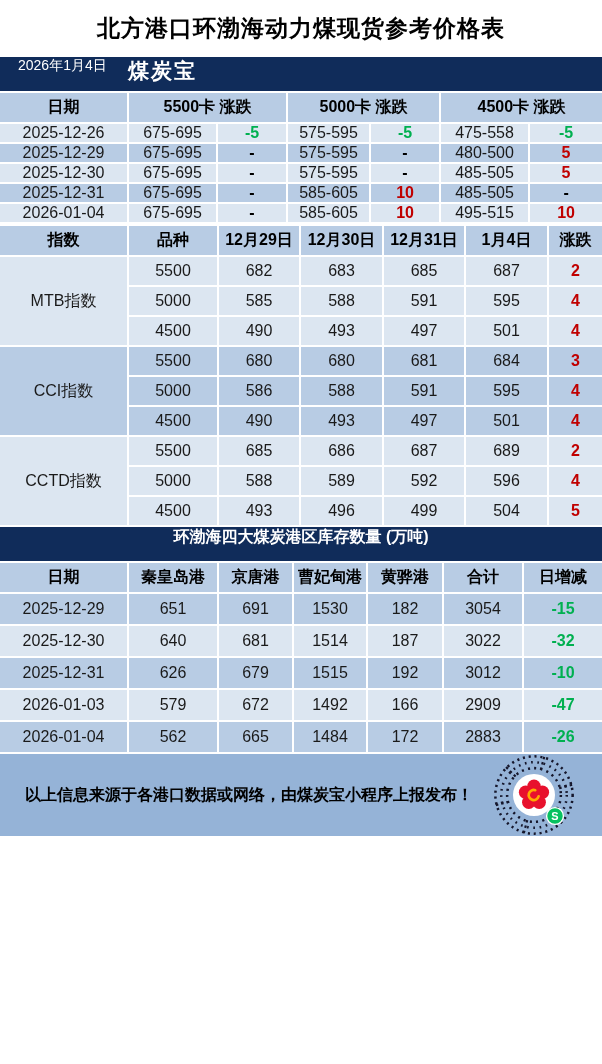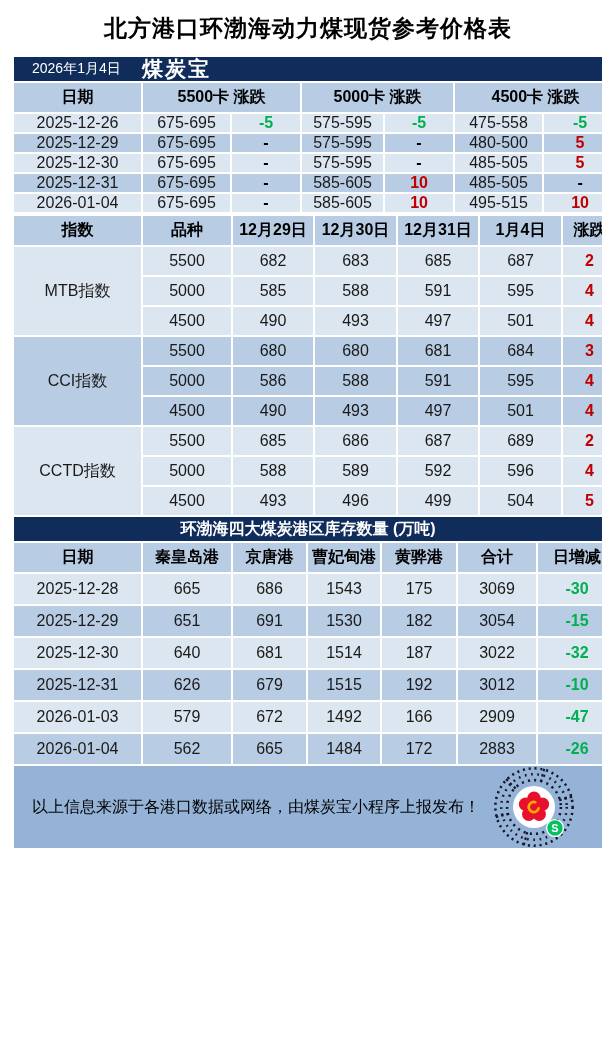--- a/index.html
+++ b/index.html
@@ -10,28 +10,28 @@
     --up-red:#c00000;
     --down-green:#00b050;
     --ink:#1a1a1a;
   }
   *{box-sizing:border-box;}
   html,body{margin:0;padding:0;}
   body{
     width:602px;background:#fff;color:var(--ink);
     font-family:"Liberation Sans","DejaVu Sans",sans-serif;
   }
-  .page{width:602px;min-height:1064px;background:#fff;overflow:hidden;padding-left:14px;}
+  .page{width:602px;min-height:1064px;background:#fff;overflow:hidden;}
   .title{
     height:57px;display:flex;align-items:center;justify-content:center;
     font-size:23px;font-weight:bold;color:#000;letter-spacing:1px;
   }
   .bar{
-    background:var(--navy);color:#fff;height:24px;
-    display:flex;align-items:center;
+    background:var(--navy);color:#fff;height:34px;
+    display:flex;
   }
   .bar-date{font-size:14px;padding-left:18px;flex:none;width:128px;}
   .bar-title{flex:1;text-align:center;font-weight:bold;font-size:16px;}
   .brand{flex:none;font-size:21px;font-weight:bold;padding-right:10px;letter-spacing:2px;}
   table{border-collapse:collapse;table-layout:fixed;width:602px;}
   th,td{
     border:2px solid #fff;text-align:center;padding:0;
     font-size:16px;white-space:nowrap;overflow:hidden;
   }
   th:first-child,td:first-child{border-left:none;}
@@ -44,21 +44,21 @@
   #inventory-table td{height:32px;}
   .chg{font-weight:bold;}
   .chg.up{color:var(--up-red);}
   .chg.down{color:var(--down-green);}
   .chg.flat{color:#000;}
   .group-cell{font-size:16px;}
   .footer{
     height:82px;background:var(--footer-bg);
     display:flex;align-items:center;
   }
-  .footer-text{flex:1;text-align:center;font-weight:normal;font-size:16px;color:#000;padding-left:6px;}
+  .footer-text{flex:1;text-align:center;font-weight:bold;font-size:16px;color:#000;padding-left:6px;}
   .qr{flex:none;width:84px;height:84px;margin-right:26px;position:relative;}
   .qr svg{display:block;}
 </style>
 </head>
 <body>
 
 <div class="page">
 
   <div class="title">北方港口环渤海动力煤现货参考价格表</div>
 
@@ -254,29 +254,20 @@
           <th>日期</th>
           <th>秦皇岛港</th>
           <th>京唐港</th>
           <th>曹妃甸港</th>
           <th>黄骅港</th>
           <th>合计</th>
           <th>日增减</th>
         </tr>
       </thead>
     <tbody>
-        <tr class="light">
-          <td>2025-12-28</td>
-          <td>665</td>
-          <td>686</td>
-          <td>1543</td>
-          <td>175</td>
-          <td>3069</td>
-          <td class="chg down">-30</td>
-        </tr>
         <tr class="dark">
           <td>2025-12-29</td>
           <td>651</td>
           <td>691</td>
           <td>1530</td>
           <td>182</td>
           <td>3054</td>
           <td class="chg down">-15</td>
         </tr>
         <tr class="light">

